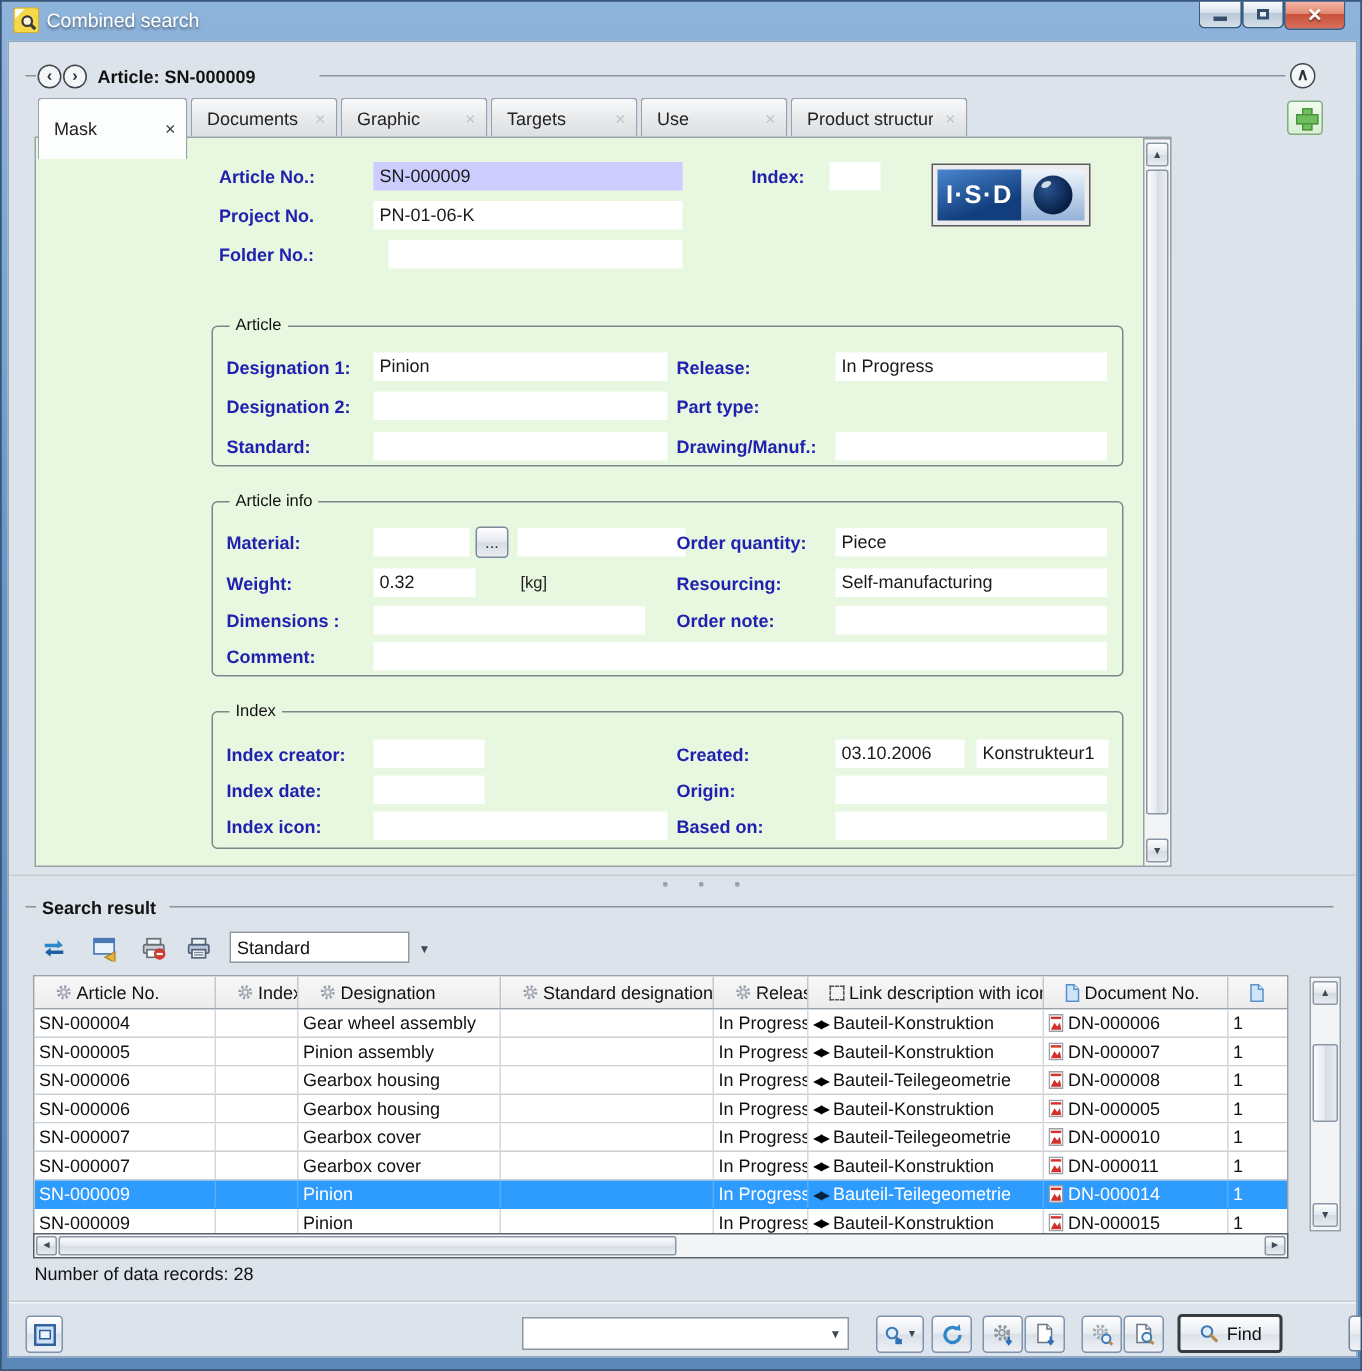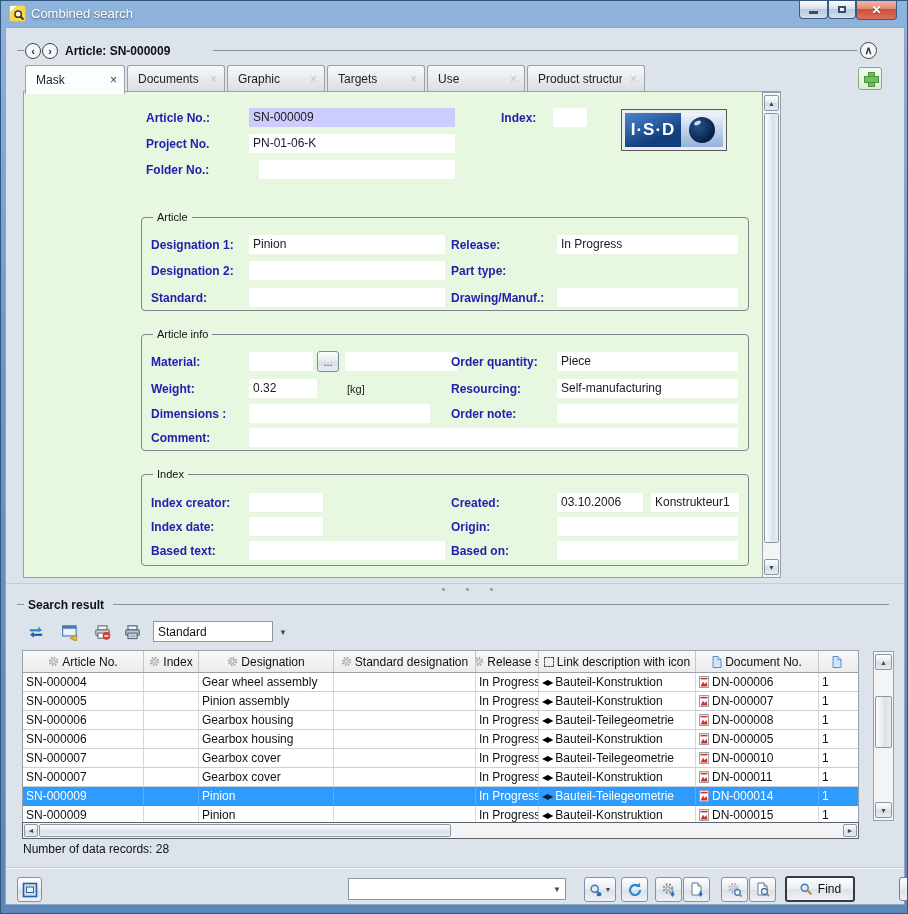--- a/index.html
+++ b/index.html
@@ -25,21 +25,21 @@
   .grp-line { position:absolute; height:1px; background:#8c9299; }
   .nav-circle { position:absolute; width:16px; height:16px; border:1.4px solid #3f464d; border-radius:50%;
     background:#f4f6f8; display:flex; align-items:center; justify-content:center;
     font-size:11px; font-weight:bold; color:#2d3339; line-height:1; }
 
   
   .tab-strip { position:absolute; left:24px; top:64px; height:27px; display:flex; }
   .tab { position:relative; height:26px; margin-right:2px; border:1px solid #9aa1a8; border-bottom:none;
     border-radius:3px 3px 0 0; background:linear-gradient(#f8f9fa,#e7e9eb 55%,#dcdfe2);
     display:flex; align-items:center; padding:0 7px 0 10px; font-size:12px; color:#222; }
-  .tab.active { height:29px; background:#fcfdfd; z-index:3; }
+  .tab.active { height:41px; background:#fcfdfd; z-index:3; }
   .tab-label { flex:1; white-space:nowrap; overflow:hidden; }
   .tab-close { margin-left:8px; font-size:12px; color:#c2c6cb; line-height:1; }
   .tab.active .tab-close { color:#3c4147; }
   .add-tab { position:absolute; left:857px; top:66px; width:24px; height:23px; border:1px solid #7fae7f;
     border-radius:3px; background:linear-gradient(#f2faf0,#d8efd4); display:flex; align-items:center; justify-content:center; }
   .plus { position:relative; width:13px; height:13px; }
   .plus:before, .plus:after { content:""; position:absolute; background:#6fbf5f; border:1px solid #4d9440; }
   .plus:before { left:4px; top:0; width:5px; height:13px; }
   .plus:after { left:0; top:4px; width:13px; height:5px; }
 
@@ -81,21 +81,21 @@
   
   .tool-icon { position:absolute; width:26px; height:24px; display:flex; align-items:center; justify-content:center; }
   .combo { position:absolute; background:#fff; border:1px solid #8d97a1; font-size:12px; color:#111;
     display:flex; align-items:center; padding:0 4px; }
   .combo-arrow { position:absolute; font-size:8px; color:#3f4a55; }
 
   
   .grid { position:absolute; left:21px; top:649px; width:837px; height:173px; border:1px solid #98a0a8; background:#fff; overflow:hidden; }
   .thead { display:flex; height:22px; border-bottom:1px solid #9aa2aa; background:linear-gradient(#f8f8f8,#ececec); }
   .th { display:flex; align-items:center; gap:3px; padding:0 14px; font-size:12px; color:#111;
-    border-right:1px solid #c4c8cc; white-space:nowrap; overflow:hidden;justify-content:center; }
+    border-right:1px solid #c4c8cc; white-space:nowrap; overflow:hidden; }
   .tbody { height:150px; overflow:hidden; }
   .trow { display:flex; height:19px; border-bottom:1px solid #ccd0d4; background:#fff; }
   .tc { display:flex; align-items:center; gap:3px; padding:0 3px; font-size:12px; color:#111;
     border-right:1px solid #d5d8dc; white-space:nowrap; overflow:hidden; }
   .trow.selected { background:#2e9bff; border-bottom-color:#2e9bff; }
   .trow.selected .tc { color:#fff; border-right-color:#55aeff; }
   .c0{width:121px}.c1{width:55px}.c2{width:135px}.c3{width:142px}.c4{width:63px}.c5{width:157px}.c6{width:123px}.c7{width:39px;border-right:none}
   .lnk-glyph { font-size:8px; letter-spacing:-1px; color:#000; }
   .trow.selected .lnk-glyph { color:#06243f; }
   .dash-box { width:10px; height:10px; border:1px dashed #555; display:inline-block; }
@@ -232,21 +232,21 @@
   <div class="fs-legend" style="left:152px;top:467px">Index</div>
   <div class="lbl" style="left:150px;top:495px">Index creator:</div>
   <div class="fld" style="left:248px;top:492px;width:74px"></div>
   <div class="lbl" style="left:450px;top:495px">Created:</div>
   <div class="fld" style="left:556px;top:492px;width:86px">03.10.2006</div>
   <div class="fld" style="left:650px;top:492px;width:88px">Konstrukteur1</div>
   <div class="lbl" style="left:150px;top:519px">Index date:</div>
   <div class="fld" style="left:248px;top:516px;width:74px"></div>
   <div class="lbl" style="left:450px;top:519px">Origin:</div>
   <div class="fld" style="left:556px;top:516px;width:181px"></div>
-  <div class="lbl" style="left:150px;top:543px">Based text:</div>
+  <div class="lbl" style="left:150px;top:543px">Index icon:</div>
   <div class="fld" style="left:248px;top:540px;width:196px"></div>
   <div class="lbl" style="left:450px;top:543px">Based on:</div>
   <div class="fld" style="left:556px;top:540px;width:181px"></div>
 
   <div class="sb" style="left:761px;top:91px;width:19px;height:486px">
     <div class="sb-btn" style="left:1px;top:2px;width:15px;height:16px">▲</div>
     <div class="sb-thumb" style="left:1px;top:20px;width:15px;height:430px"></div>
     <div class="sb-btn" style="left:1px;top:466px;width:15px;height:16px">▼</div>
   </div>
 

